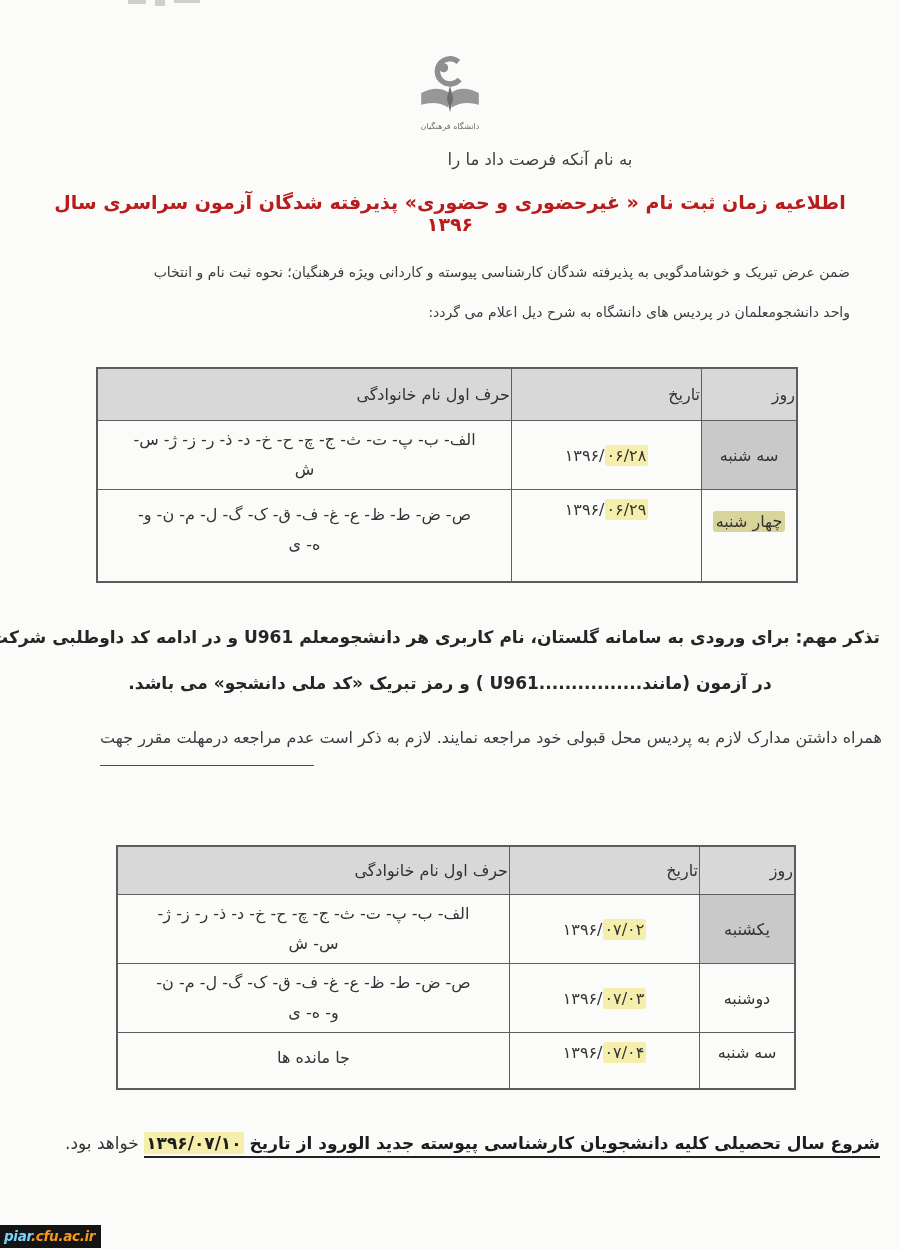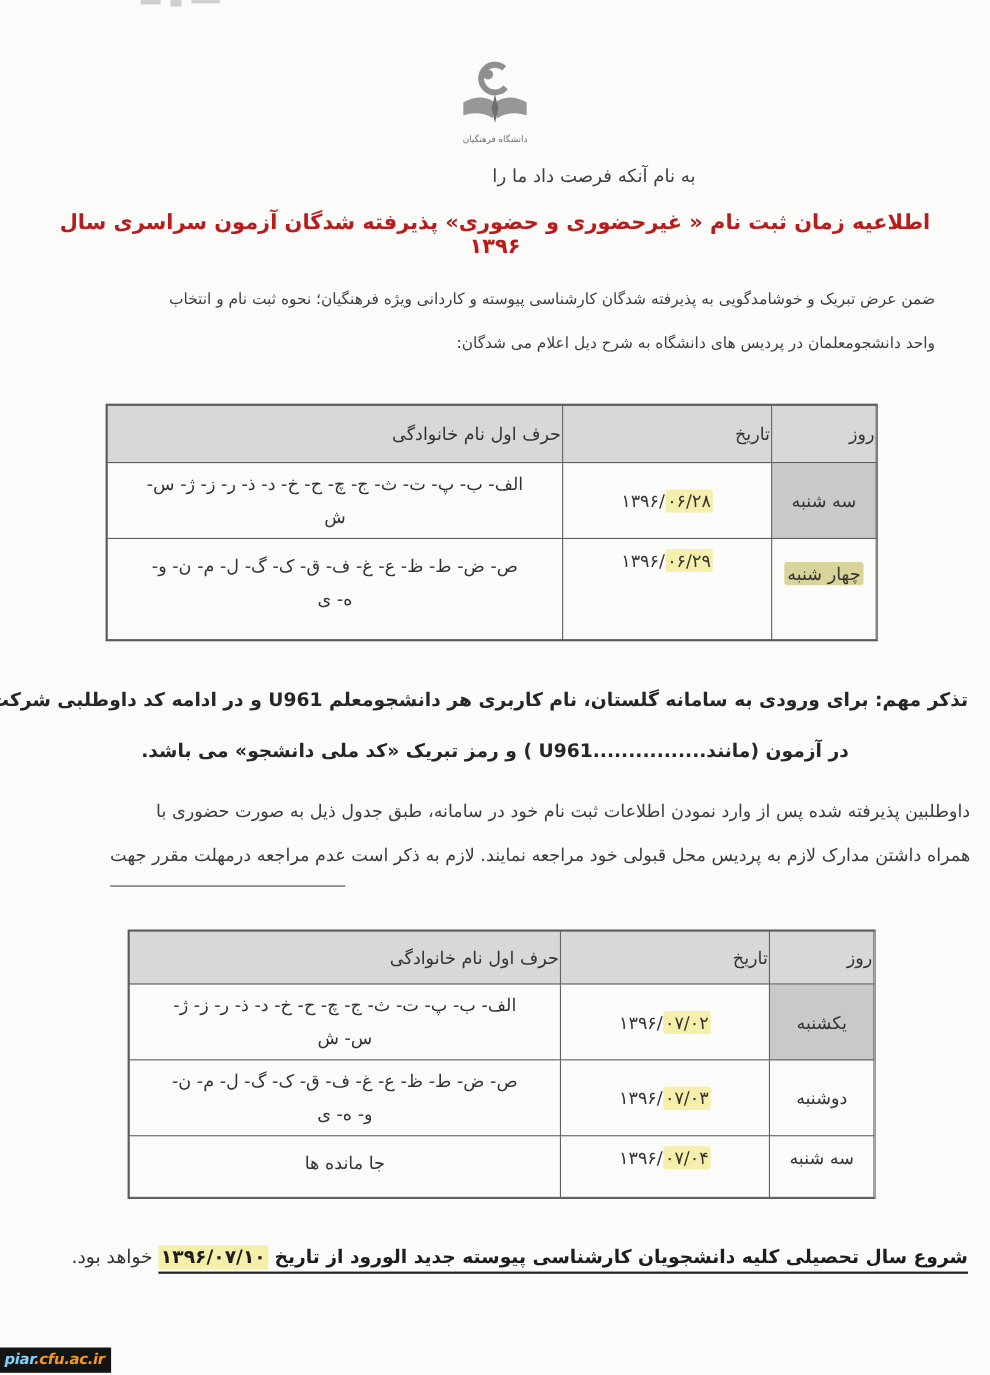--- a/index.html
+++ b/index.html
@@ -71,21 +71,21 @@
   </svg>
   <div class="logo-caption">دانشگاه فرهنگیان</div>
 </div>
 
 <div class="abs bismillah">به نام آنکه فرصت داد ما را</div>
 
 <div class="abs title">اطلاعیه زمان ثبت نام « غیرحضوری و حضوری» پذیرفته شدگان آزمون سراسری سال ۱۳۹۶</div>
 
 <div class="abs intro">
   <div>ضمن عرض تبریک و خوشامدگویی به پذیرفته شدگان کارشناسی پیوسته و کاردانی ویژه فرهنگیان؛ نحوه ثبت نام و انتخاب</div>
-  <div>واحد دانشجومعلمان در پردیس های دانشگاه به شرح دیل اعلام می شدگان:</div>
+  <div>واحد دانشجومعلمان در پردیس های دانشگاه به شرح دیل اعلام می گردد:</div>
 </div>
 
 <div class="abs t1">
   <table class="doc-table">
     <thead>
       <tr class="hdr-row">
         <th class="col-day">روز</th>
         <th class="col-date">تاریخ</th>
         <th>حرف اول نام خانوادگی</th>
       </tr>
@@ -108,21 +108,20 @@
     </tbody>
   </table>
 </div>
 
 <div class="abs note">
   <div>تذکر مهم: برای ورودی به سامانه گلستان، نام کاربری هر دانشجومعلم  U961 و در ادامه کد داوطلبی شرکت</div>
   <div>در آزمون (مانند................U961 ) و رمز تبریک «کد ملی دانشجو» می باشد.</div>
 </div>
 
 <div class="abs para2">
-  <div>داوطلبین پذیرفته شده پس از وارد نمودن اطلاعات ثبت نام خود در سامانه، طبق جدول ذیل به صورت حضوری با</div>
   <div><span>همراه داشتن مدارک لازم به پردیس محل قبولی خود مراجعه نمایند. لازم به ذکر است </span><span class="u">عدم مراجعه درمهلت مقرر جهت</span></div>
 </div>
 
 <div class="abs t2">
   <table class="doc-table">
     <thead>
       <tr style="height:48px">
         <th class="col-day">روز</th>
         <th class="col-date">تاریخ</th>
         <th>حرف اول نام خانوادگی</th>

